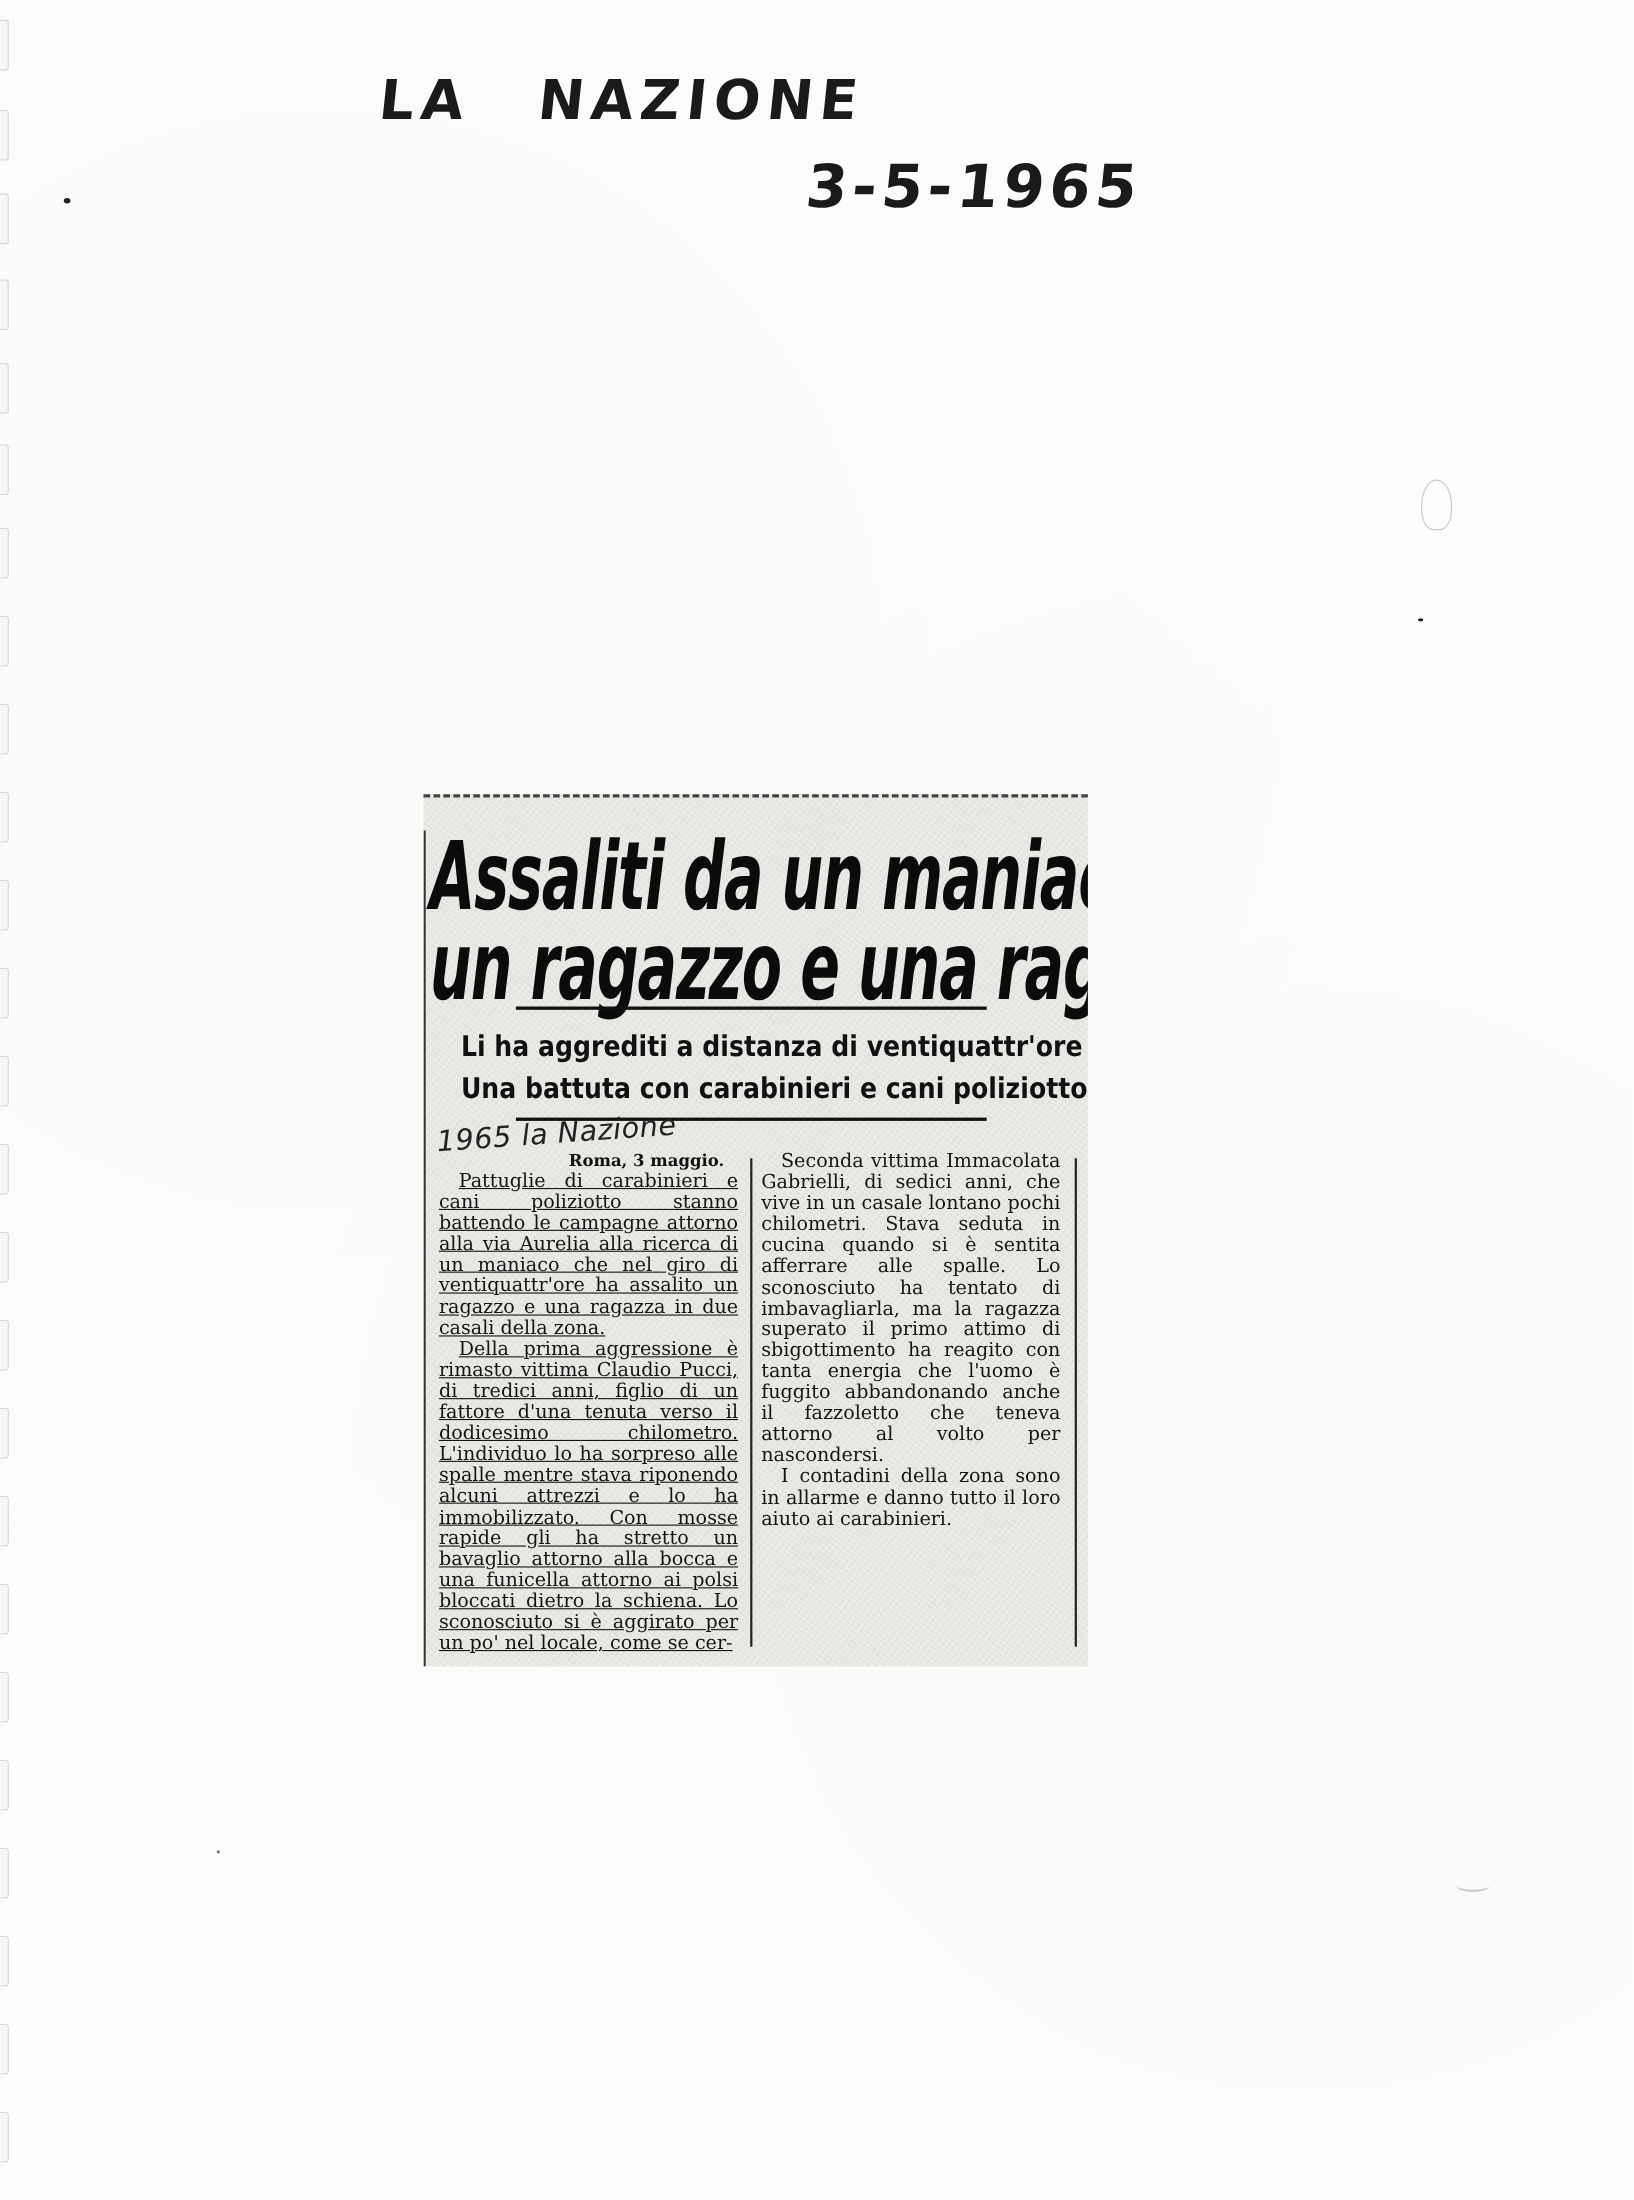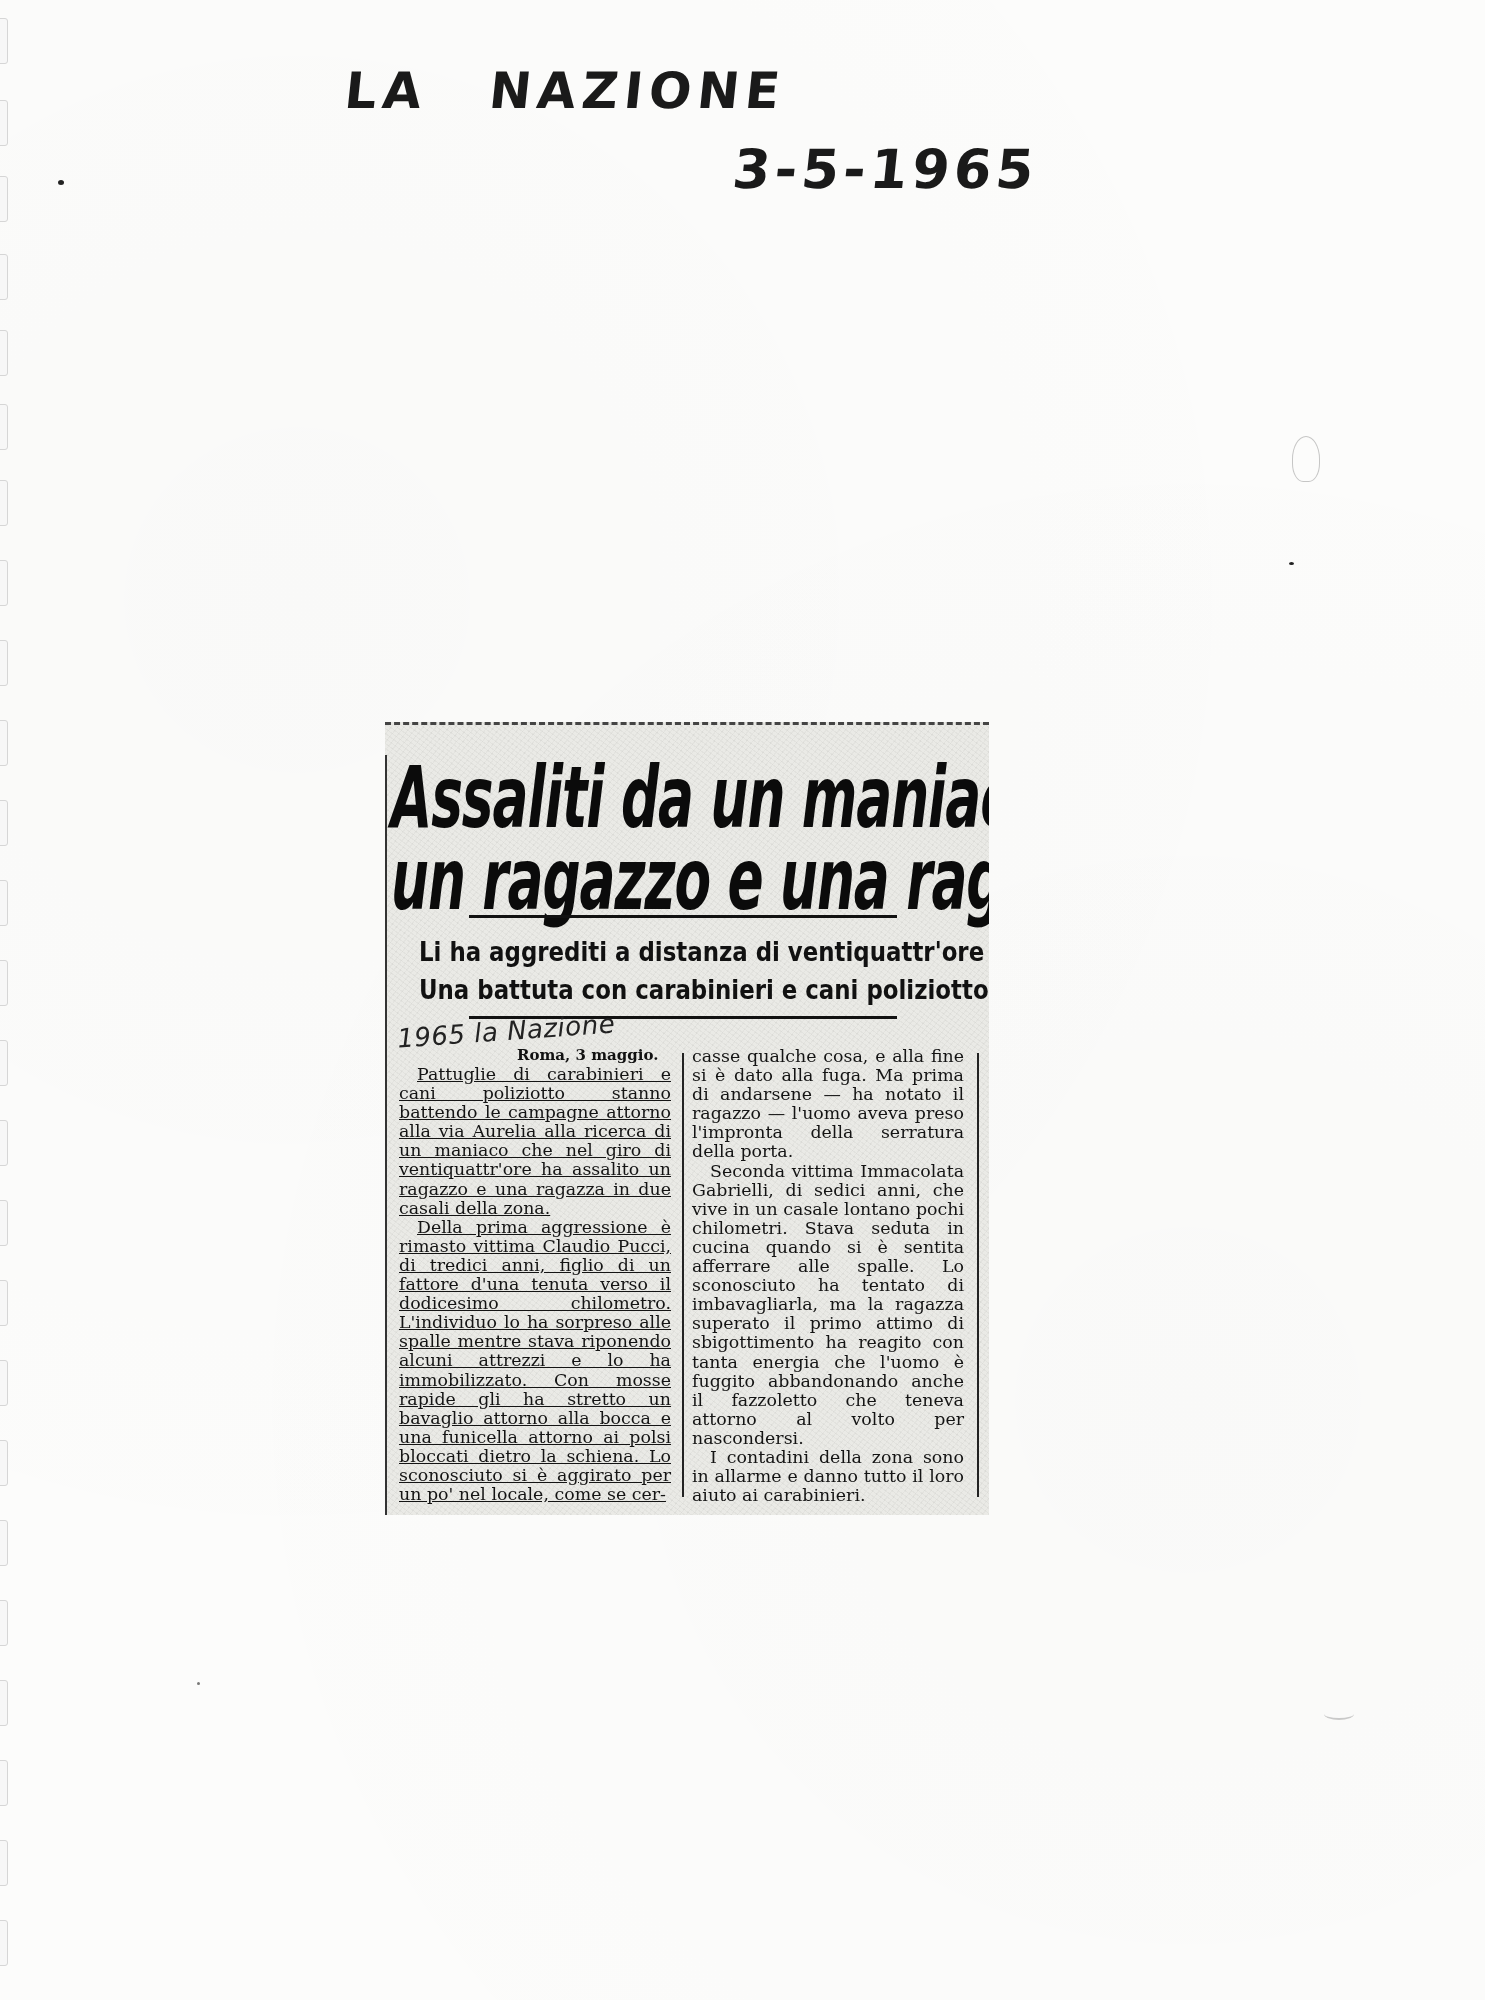--- a/index.html
+++ b/index.html
@@ -169,20 +169,19 @@
     <div class="dateline">Roma, 3 maggio.</div>
 
     <div class="col col-1">
       <p>Pattuglie di carabinieri e cani poliziotto stanno battendo le campagne attorno alla via Aurelia alla ricerca di un maniaco che nel giro di ventiquattr'ore ha assalito un ragazzo e una ragazza in due casali della zona.</p>
       <p>Della prima aggressione è rimasto vittima Claudio Pucci, di tredici anni, figlio di un fattore d'una tenuta verso il dodicesimo chilometro. L'individuo lo ha sorpreso alle spalle mentre stava riponendo alcuni attrezzi e lo ha immobilizzato. Con mosse rapide gli ha stretto un bavaglio attorno alla bocca e una funicella attorno ai polsi bloccati dietro la schiena. Lo sconosciuto si è aggirato per un po' nel locale, come se cer-</p>
     </div>
 
     <div class="col-divider"></div>
 
     <div class="col col-2">
-      <p class="noindent">casse qualche cosa, e alla fine si è dato alla fuga. Ma prima di andarsene — ha notato il ragazzo — l'uomo aveva preso l'impronta della serratura della porta.</p>
       <p>Seconda vittima Immacolata Gabrielli, di sedici anni, che vive in un casale lontano pochi chilometri. Stava seduta in cucina quando si è sentita afferrare alle spalle. Lo sconosciuto ha tentato di imbavagliarla, ma la ragazza superato il primo attimo di sbigottimento ha reagito con tanta energia che l'uomo è fuggito abbandonando anche il fazzoletto che teneva attorno al volto per nascondersi.</p>
       <p>I contadini della zona sono in allarme e danno tutto il loro aiuto ai carabinieri.</p>
     </div>
 
     <div class="col-right-rule"></div>
   </div>
 </div>
 
 </body></html>

